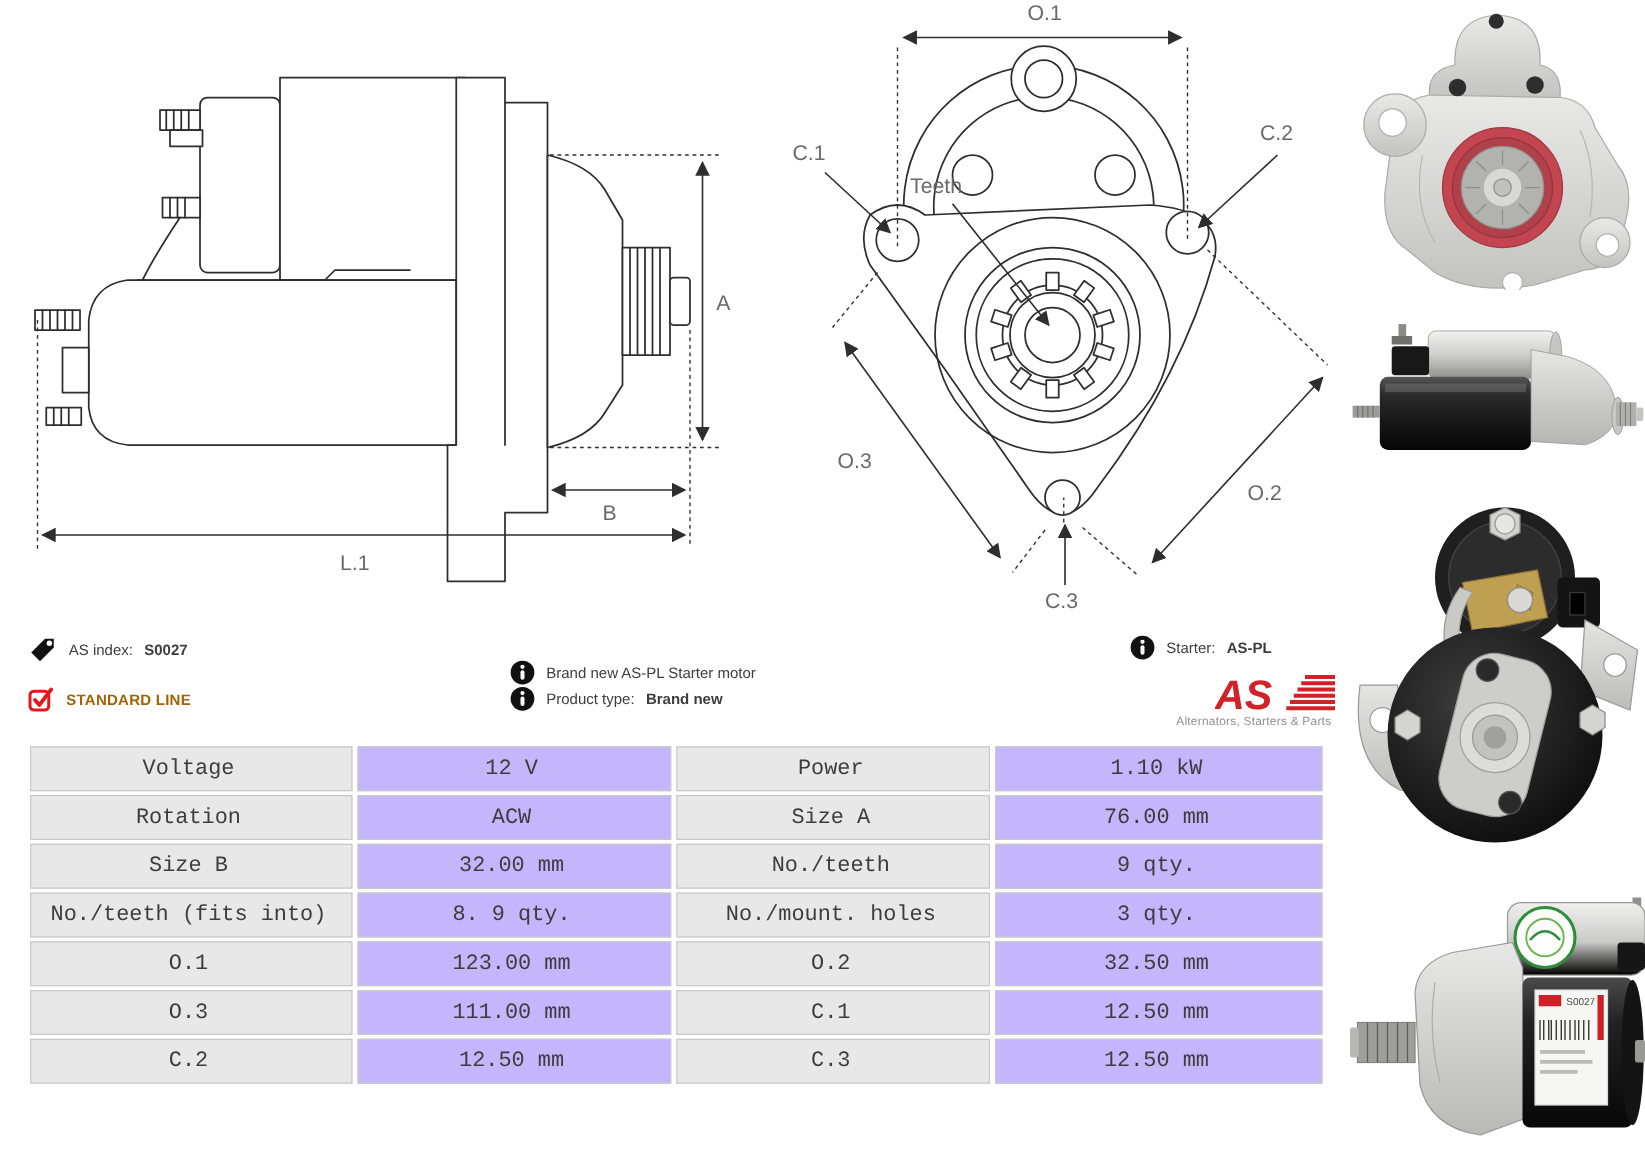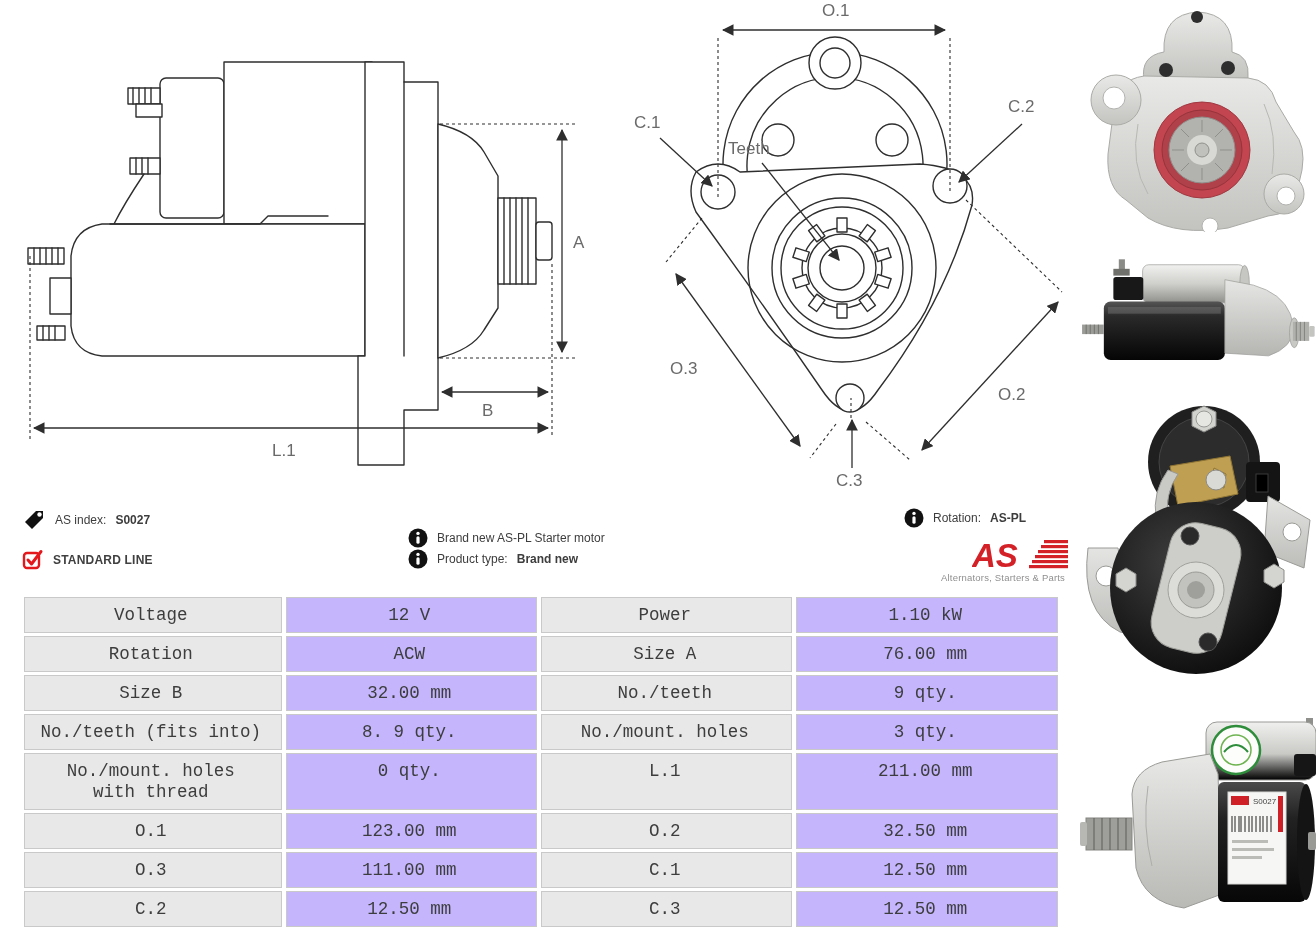--- a/index.html
+++ b/index.html
@@ -10,21 +10,21 @@
   
   .draw-label{fill:#6a6a6a;font-size:17px;font-family:"Liberation Sans",sans-serif;}
   .dline{stroke:#2e2e2e;stroke-width:1.4;fill:none;stroke-linejoin:round;stroke-linecap:round;}
   .dfill{stroke:#2e2e2e;stroke-width:1.4;fill:#ffffff;stroke-linejoin:round;}
   .ddot{stroke:#2e2e2e;stroke-width:1.1;fill:none;stroke-dasharray:3 3;}
   .dim{stroke:#2e2e2e;stroke-width:1.3;fill:none;}
 
   
   .info-item{position:absolute;display:flex;align-items:center;gap:9px;font-size:12px;}
   .info-item .bold{font-weight:bold;}
-  .red-line{color:#404040;font-weight:bold;letter-spacing:.2px;}
+  .red-line{color:#a16207;font-weight:bold;letter-spacing:.2px;}
   .logo-tagline{position:absolute;left:941px;top:572px;width:140px;text-align:left;
                 font-size:9.5px;color:#8f8f8f;letter-spacing:.2px;}
 
   
   table.spec{position:absolute;left:20px;top:594px;width:1042px;
              border-collapse:separate;border-spacing:4px 3px;font-size:17.5px;}
   table.spec td{border:1px solid #c9c9c9;vertical-align:top;
                 padding:7px 12px 6px 8px;text-align:center;line-height:1.2;font-family:Liberation Mono, monospace;}
   td.lbl{background:#e8e8e8;color:#3d3d3d;}
   td.val{background:#c4b5fd;}
@@ -356,21 +356,21 @@
   <span>Product type:</span>
   <span class="bold">Brand new</span>
 </div>
 
 <div class="info-item" style="left:904px;top:508px">
   <svg width="20" height="20" viewBox="0 0 20 20">
     <circle cx="10" cy="10" r="9.5" fill="#111111"></circle>
     <circle cx="10" cy="5.4" r="1.7" fill="#ffffff"></circle>
     <rect x="8.4" y="8.2" width="3.2" height="7.6" rx="1.6" fill="#ffffff"></rect>
   </svg>
-  <span>Rotation:</span>
+  <span>Starter:</span>
   <span class="bold">AS-PL</span>
 </div>
 
 <svg class="abs" style="left:972px;top:538px" width="100" height="34" viewBox="0 0 100 34">
   <text x="0" y="29" font-size="33" font-weight="bold" font-style="italic" font-family="Liberation Sans, sans-serif" fill="#d42027">AS</text>
   <g fill="#d42027">
     <rect x="72" y="2" width="24" height="3.2"></rect>
     <rect x="69" y="7" width="27" height="3.2"></rect>
     <rect x="66" y="12" width="30" height="3.2"></rect>
     <rect x="63" y="17" width="33" height="3.2"></rect>
@@ -406,28 +406,20 @@
       <td class="lbl">No./teeth</td>
       <td class="val">9 qty.</td>
     </tr>
     <tr>
       <td class="lbl">No./teeth (fits into)</td>
       <td class="val">8. 9 qty.</td>
       <td class="lbl">No./mount. holes</td>
       <td class="val">3 qty.</td>
     </tr>
     <tr>
-      <td class="lbl">
-        <span class="wrap-limit">No./mount. holes with thread</span>
-      </td>
-      <td class="val">0 qty.</td>
-      <td class="lbl">L.1</td>
-      <td class="val">211.00 mm</td>
-    </tr>
-    <tr>
       <td class="lbl">O.1</td>
       <td class="val">123.00 mm</td>
       <td class="lbl">O.2</td>
       <td class="val">32.50 mm</td>
     </tr>
     <tr>
       <td class="lbl">O.3</td>
       <td class="val">111.00 mm</td>
       <td class="lbl">C.1</td>
       <td class="val">12.50 mm</td>

